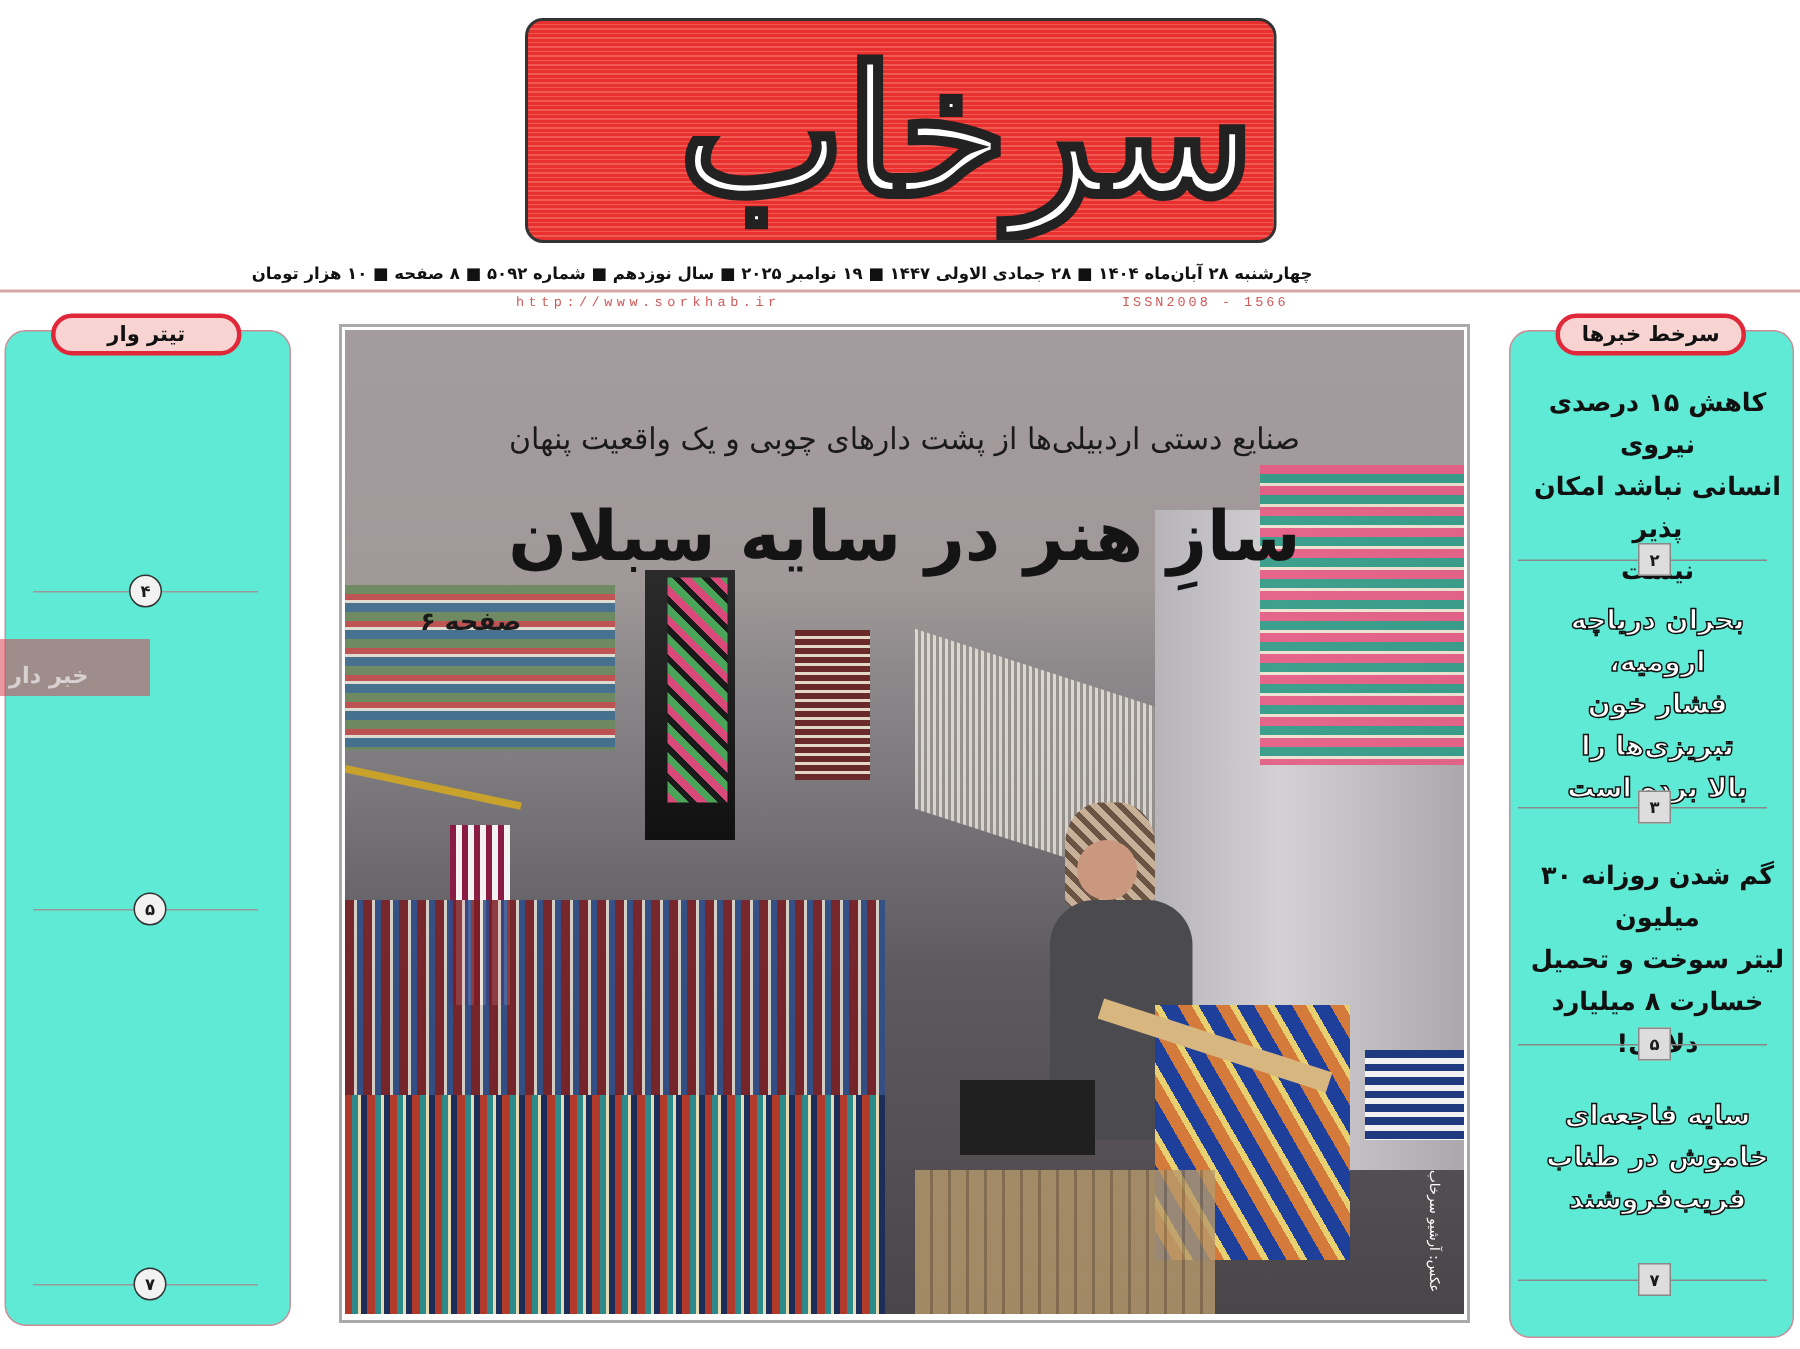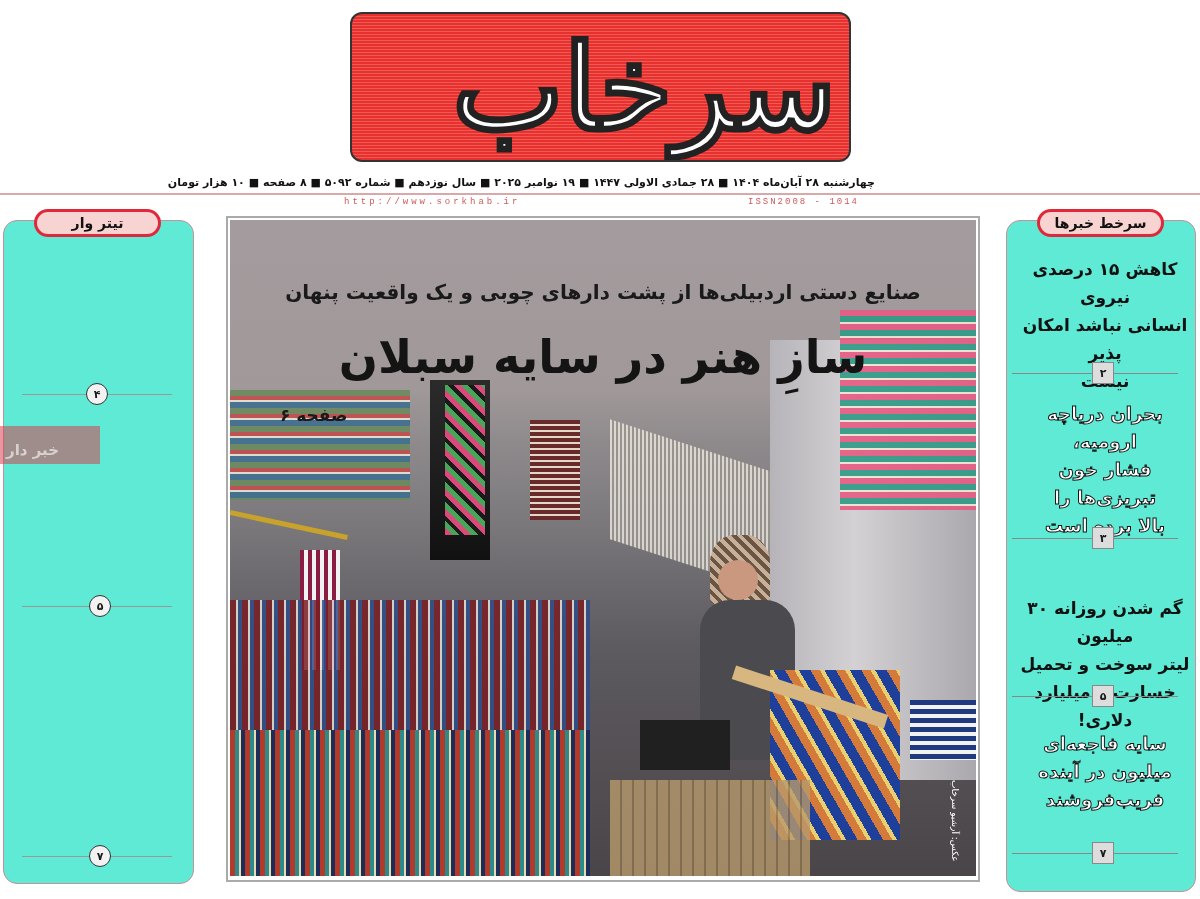--- a/index.html
+++ b/index.html
@@ -42,21 +42,21 @@
   .r-head.outlined { color: #fff; -webkit-text-stroke: 1px #111; font-size: 18px; }
   .r-divider { position: absolute; left: 12px; width: 166px; height: 1px; background: #888; }
   .r-box { position: absolute; width: 22px; height: 22px; background: #ddd; border: 1px solid #888; font-size: 11px; font-weight: bold;
     display: flex; align-items: center; justify-content: center; }
 
   
   .main-frame { position: absolute; left: 226px; top: 216px; width: 754px; height: 666px; border: 2px solid #aaa; background: #fff; }
   .main-photo { position: absolute; left: 230px; top: 220px; width: 746px; height: 656px; overflow: hidden;
     background: linear-gradient(180deg, #a39b9d 0%, #a09899 26%, #8e8a8c 34%, #7d7a7e 45%, #5d5a60 65%, #4a4548 100%); }
   .scene { position: absolute; }
-  .main-kicker { position: absolute; left: 230px; top: 280px; width: 746px; text-align: center; font-weight: bold; font-size: 20px; color: #1a1a1a; }
+  .main-kicker { position: absolute; left: 230px; top: 280px; width: 746px; text-align: center; font-weight: normal; font-size: 20px; color: #1a1a1a; }
   .main-title { position: absolute; left: 230px; top: 330px; width: 746px; text-align: center; font-weight: bold; font-size: 46px; color: #141414; letter-spacing: -1px; }
   .main-page { position: absolute; left: 280px; top: 405px; font-weight: bold; font-size: 17px; color: #1a1a1a; }
   .photo-credit { position: absolute; left: 950px; top: 780px; writing-mode: vertical-rl; font-size: 9px; color: #fff; }
 </style>
 </head>
 <body>
 
 <div class="masthead">
 
   <div class="teaser teaser-right">
@@ -73,21 +73,21 @@
     
   </div>
 
   <div class="logo-box">
     <div class="logo-text">سرخاب</div>
   </div>
 
   <div class="dateline">چهارشنبه ۲۸ آبان‌ماه ۱۴۰۴ ■ ۲۸ جمادی الاولی ۱۴۴۷ ■ ۱۹ نوامبر ۲۰۲۵ ■ سال نوزدهم ■ شماره ۵۰۹۲ ■ ۸ صفحه ■ ۱۰ هزار تومان</div>
   <div class="rule-red"></div>
   <div class="url-line">http://www.sorkhab.ir</div>
-  <div class="issn-line">ISSN2008 - 1014</div>
+  <div class="issn-line">ISSN2008 - 1566</div>
 </div>
 
 <div class="sidebar sidebar-left">
   <div class="pill">تیتر وار</div>
 </div>
 
 <div class="l-head" style="left:10px;top:243px;">
   <div>«فرهنگ رانندگی»</div>
   <div>گمشده ترافیک تبریز</div>
 </div>
@@ -127,31 +127,31 @@
 <div class="r-box" style="left:1092px;top:362px;">۲</div>
 
 <div class="r-head outlined" style="left:1016px;top:400px;">
   <div>بحران دریاچه ارومیه،</div>
   <div>فشار خون تبریزی‌ها را</div>
   <div>بالا برده است</div>
 </div>
 <div class="r-divider" style="left:1012px;top:538px;"></div>
 <div class="r-box" style="left:1092px;top:527px;">۳</div>
 
-<div class="r-head" style="left:1016px;top:594px;text-align:center;">
+<div class="r-head" style="left:1016px;top:570px;text-align:center;">
   <div>گم شدن روزانه ۳۰ میلیون</div>
   <div>لیتر سوخت و تحمیل</div>
   <div>خسارت ۸ میلیارد دلاری!</div>
 </div>
 <div class="r-divider" style="left:1012px;top:696px;"></div>
 <div class="r-box" style="left:1092px;top:685px;">۵</div>
 
 <div class="r-head outlined" style="left:1016px;top:730px;">
   <div>سایه فاجعه‌ای</div>
-  <div>میلیون در آینده</div>
+  <div>خاموش در طناب</div>
   <div>فریب‌فروشند</div>
 </div>
 <div class="r-divider" style="left:1012px;top:853px;"></div>
 <div class="r-box" style="left:1092px;top:842px;">۷</div>
 
 <div class="main-frame"></div>
 <div class="main-photo">
 
   <div class="scene" style="left:0;top:170px;width:180px;height:110px;background:repeating-linear-gradient(180deg,#6b8a5e 0,#6b8a5e 6px,#c24d4d 6px,#c24d4d 10px,#e8e4d8 10px,#e8e4d8 12px,#3f6f8f 12px,#3f6f8f 18px);opacity:.9;"></div>
   <div class="scene" style="left:200px;top:160px;width:60px;height:180px;background:linear-gradient(180deg,#2b2b2b,#111);"></div>

